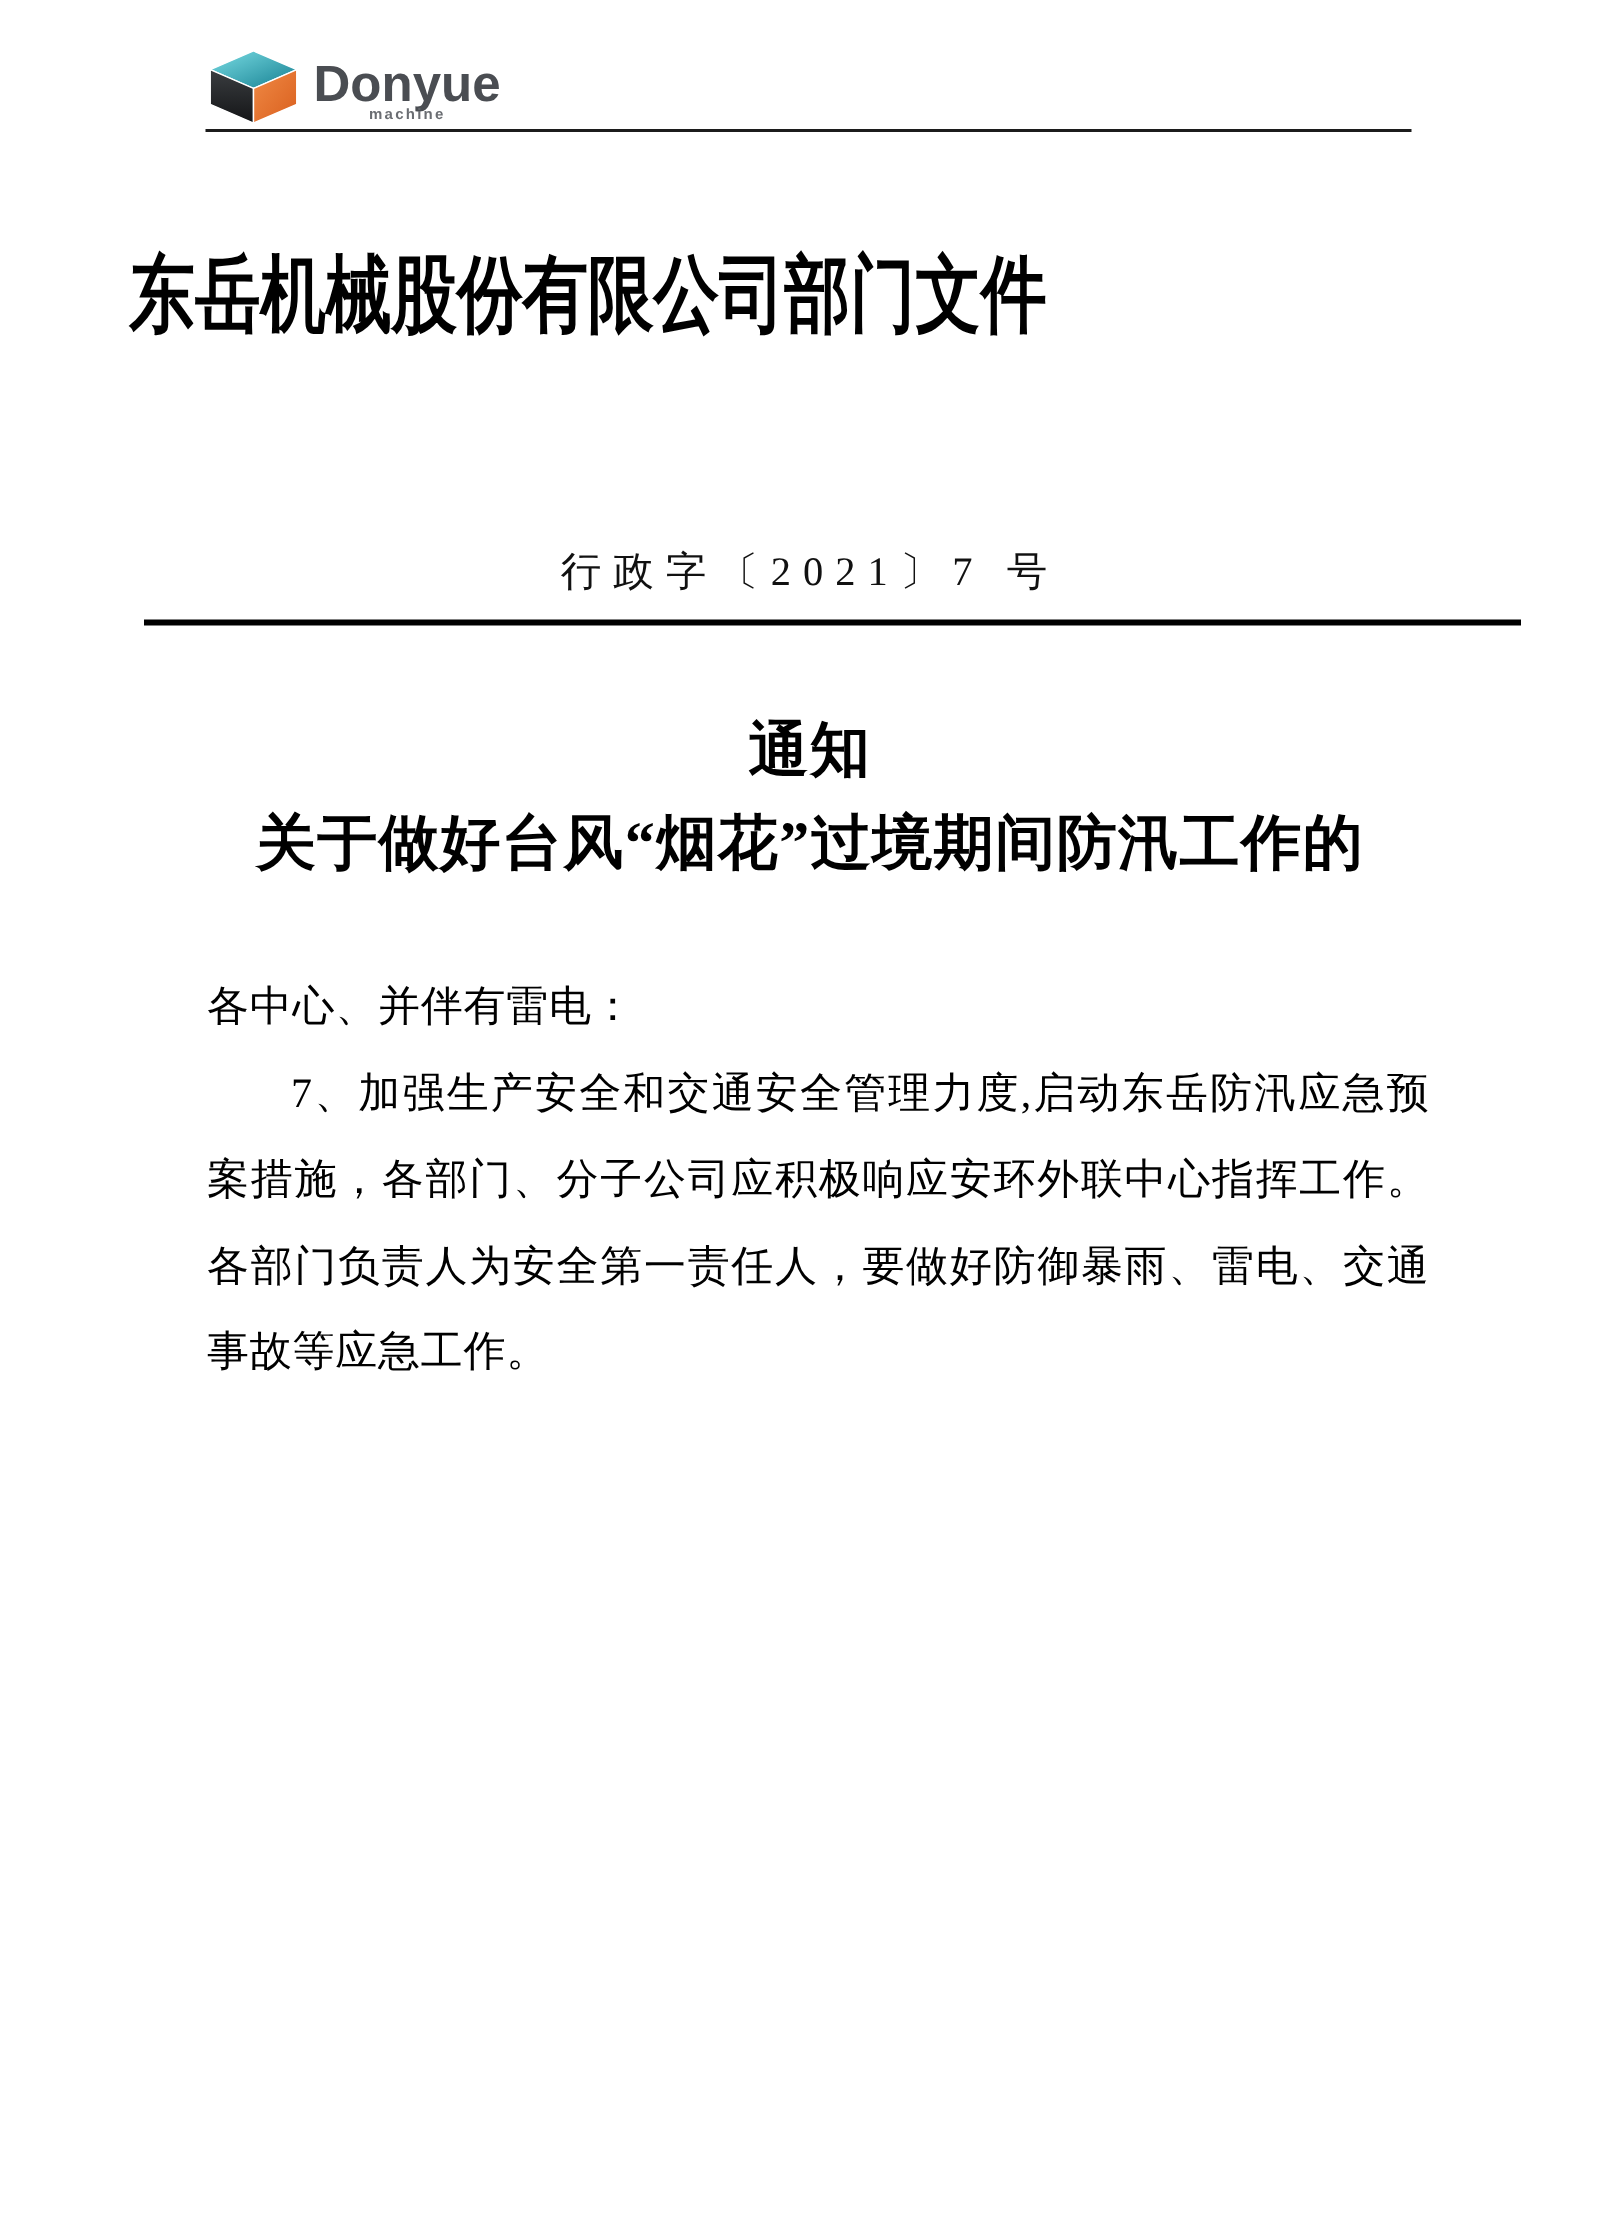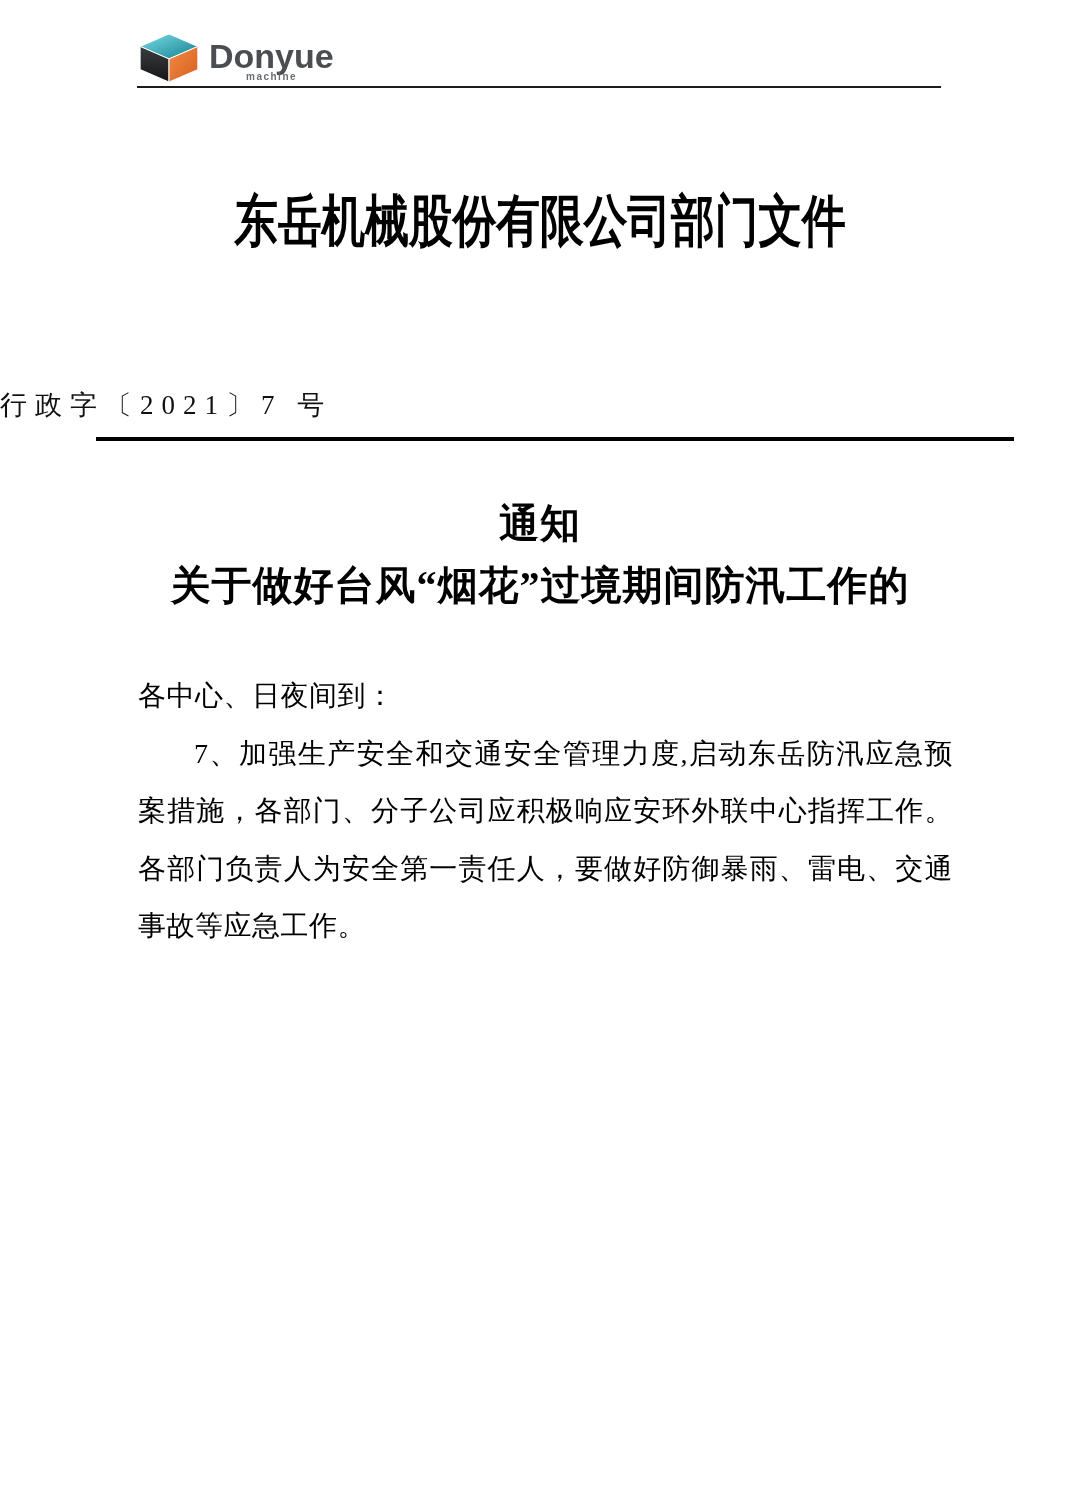--- a/index.html
+++ b/index.html
@@ -45,31 +45,31 @@
     font-family: "Liberation Sans", "DejaVu Sans", sans-serif;
     font-weight: 700;
     font-size: 21px;
     color: #121212;
     margin-bottom: 4px;
     white-space: nowrap;
   }
 
   
   .org-title {
-    margin-top: 100px;
-    text-align: center;
+    margin-top: 76px;
     font-weight: 700;
     font-size: 56px;
     line-height: 67px;
     white-space: nowrap;
   }
   .org-title-inner { display: inline-block; transform: scaleX(0.78); transform-origin: center; }
 
   .doc-number {
     margin-top: 132px;
+    text-align: center;
     font-size: 27px;
     letter-spacing: 8px;
     color: #111;
   }
 
   .rule {
     margin: 14px 0 0 96px;
     width: 918px;
     height: 4px;
     background: #000;
@@ -137,17 +137,17 @@
   <div class="doc-number">行政字〔2021〕7 号</div>
 
   <div class="rule"></div>
 
   <div class="subject">
     <div>通知</div>
     <div>关于做好台风“烟花”过境期间防汛工作的</div>
   </div>
 
   <div class="body-text">
-    <p>各中心、日夜间到：</p>
+    <p>各中心、并伴有雷电：</p>
     <p class="indent">7、加强生产安全和交通安全管理力度,启动东岳防汛应急预案措施，各部门、分子公司应积极响应安环外联中心指挥工作。各部门负责人为安全第一责任人，要做好防御暴雨、雷电、交通事故等应急工作。</p>
   </div>
 
 </div>
 
 </body></html>

